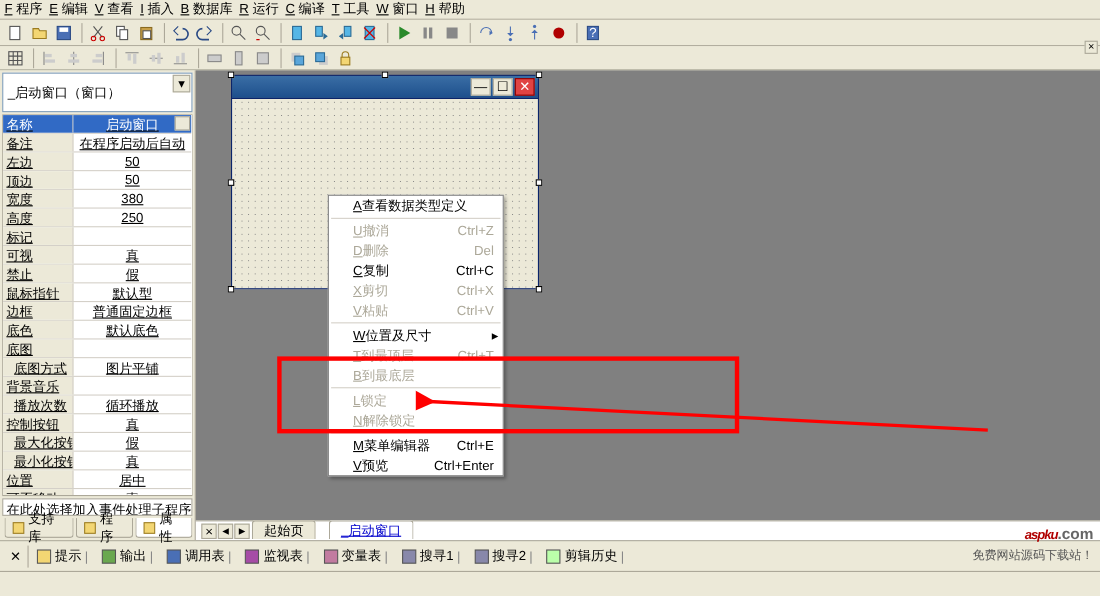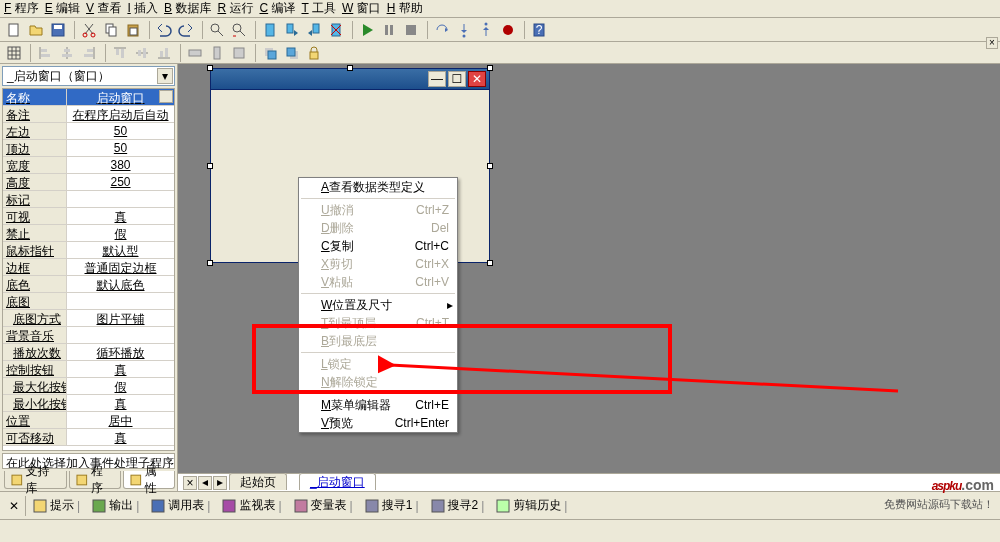--- a/index.html
+++ b/index.html
@@ -7,21 +7,21 @@
   .menubar{height:18px;background:#ece9d8;display:flex;align-items:center;padding:0 4px;border-bottom:1px solid #aca899;}
   .menubar .mitem{margin-right:6px;color:#000;cursor:default;}
   .menubar .mitem .ul{text-decoration:underline;}
   .toolbar{height:24px;background:#ece9d8;border-bottom:1px solid #aca899;display:flex;align-items:center;padding:0 4px;}
   .tbicon{width:20px;height:20px;display:inline-flex;align-items:center;justify-content:center;margin-right:2px;}
   .tbicon svg{width:16px;height:16px;}
   .sep{width:1px;height:18px;background:#aca899;margin:0 4px;}
   .toolbar2{height:22px;background:#ece9d8;border-bottom:1px solid #aca899;display:flex;align-items:center;padding:0 4px;}
   .workarea{display:flex;height:427px;}
   .left{width:178px;background:#ece9d8;border-right:1px solid #aca899;display:flex;flex-direction:column;}
-  .combo{height:20px;border:1px solid #7f9db9;background:#fff;margin:2px 2px 0 2px;display:flex;align-items:center;padding:0 4px;position:relative;}
+  .combo{height:36px;border:1px solid #7f9db9;background:#fff;margin:2px 2px 0 2px;display:flex;align-items:center;padding:0 4px;position:relative;}
   .combo .arrow{position:absolute;right:1px;top:1px;width:16px;height:16px;background:#ece9d8;border:1px solid #aca899;display:flex;align-items:center;justify-content:center;}
   .propgrid{flex:1;overflow:auto;border:1px solid #aca899;margin:2px;background:#fff;}
   .proprow{display:flex;height:17px;border-bottom:1px solid #d4d0c8;text-decoration:underline;}
   .proprow .pname{width:64px;background:#ece9d8;border-right:1px solid #d4d0c8;padding:1px 3px;overflow:hidden;white-space:nowrap;}
   .proprow .pval{flex:1;padding:1px 3px;overflow:hidden;white-space:nowrap;position:relative;text-align:center;}
   .proprow.sel .pname,.proprow.sel .pval{background:#316ac5;color:#fff;}
   .valarrow{position:absolute;right:1px;top:1px;width:14px;height:13px;background:#ece9d8;border:1px solid #aca899;}
   .helpline{height:16px;border:1px solid #aca899;margin:0 2px 2px 2px;background:#fff;padding:1px 3px;overflow:hidden;white-space:nowrap;}
   .lefttabs{height:20px;display:flex;align-items:flex-start;padding-left:4px;}
   .lefttabs .lttab{height:18px;border:1px solid #aca899;border-top:none;border-radius:0 0 3px 3px;background:#ece9d8;padding:2px 6px;margin-right:2px;display:flex;align-items:center;}

